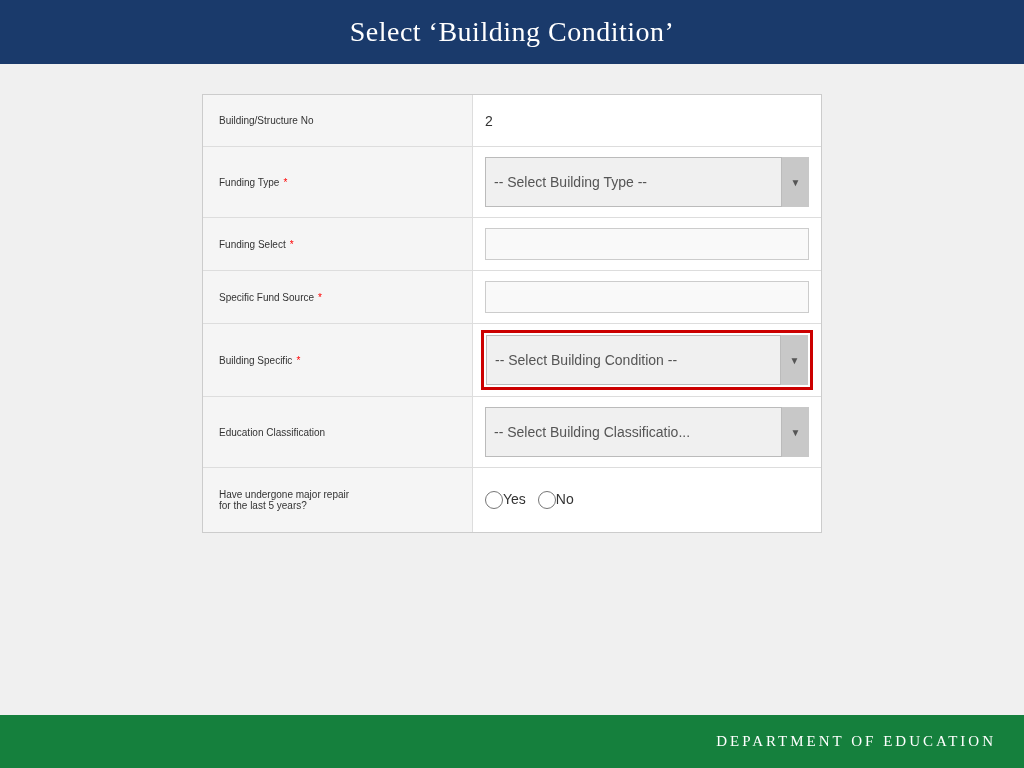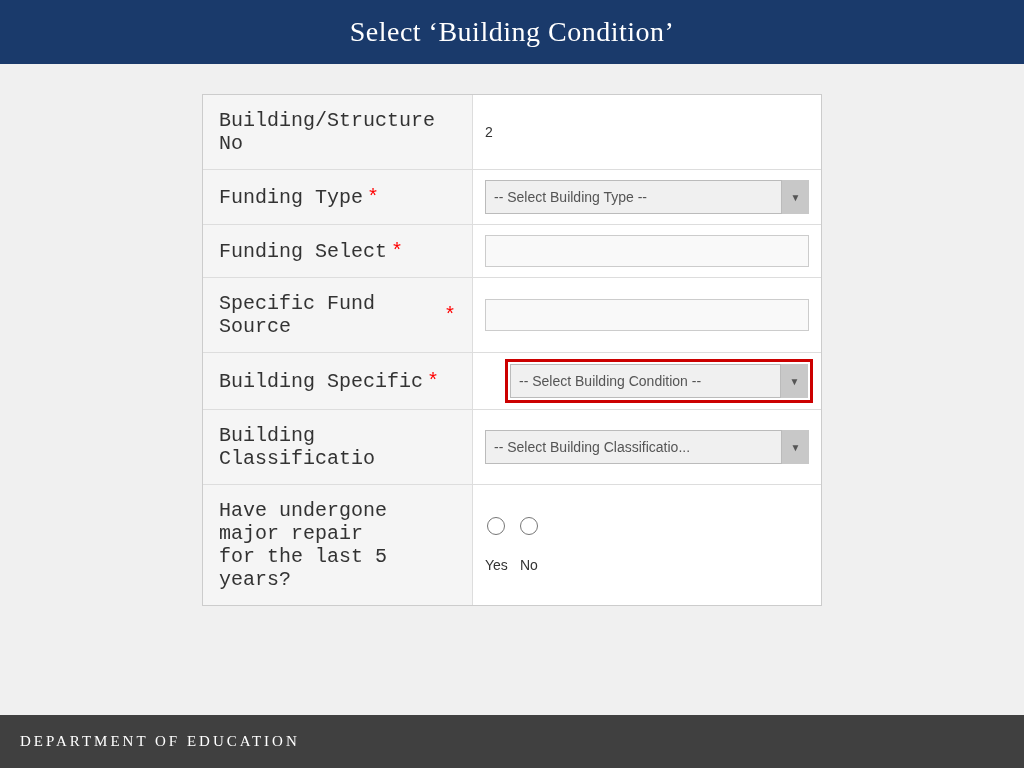--- a/index.html
+++ b/index.html
@@ -48,27 +48,27 @@
       min-height: 52px;
     }
 
     .form-row:last-child {
       border-bottom: none;
     }
 
     .form-label {
       width: 270px;
       padding: 14px 16px;
-      font-size: 20px;
+      font-size: 10px;
       color: #333;
       background: #f5f5f5;
       border-right: 1px solid #ddd;
       display: flex;
       align-items: center;
-      font-family: Liberation Mono, monospace;
+      font-family: Liberation Sans, sans-serif;
     }
 
     .form-label .required {
       color: red;
       margin-left: 4px;
     }
 
     .form-value {
       flex: 1;
       padding: 10px 12px;
@@ -93,21 +93,21 @@
       outline: none;
     }
 
     .form-select-wrapper {
       position: relative;
       width: 100%;
     }
 
     .form-select {
       width: 100%;
-      height: 34px;
+      height: 50px;
       border: 1px solid #bbb;
       background: #f0f0f0;
       padding: 4px 30px 4px 8px;
       font-size: 14px;
       appearance: none;
       -webkit-appearance: none;
       cursor: pointer;
       color: #555;
       font-family: Arial, sans-serif;
     }
@@ -133,59 +133,57 @@
     }
 
     .highlighted-row .form-value {
       padding: 6px 8px;
     }
 
     .highlighted-select-wrapper {
       border: 3px solid #cc0000;
       padding: 2px;
       width: 100%;
-      margin-left: 24px;
     }
 
     .radio-group {
       display: flex;
       align-items: center;
       gap: 12px;
     }
 
     .radio-option {
       display: flex;
-      align-items: center;
-      gap: 22px;
+      align-items: flex-start;
+      gap: 0;
       font-size: 14px;
       color: #333;
       font-family: Arial, sans-serif;
-      flex-direction: column;
     }
 
     .radio-option input[type="radio"] {
       width: 18px;
       height: 18px;
       cursor: pointer;
     }
 
     .repair-row {
       min-height: 64px;
     }
 
     .repair-label {
       align-items: center;
       padding-top: 14px;
     }
 
     .footer {
-      background: #404040;
+      background: #15803d;
       color: white;
-      text-align: left;
-      padding: 18px 20px;
+      text-align: right;
+      padding: 18px 28px;
       font-size: 15px;
       letter-spacing: 3px;
       font-variant: small-caps;
       text-transform: uppercase;
     }
   </style>
 </head>
 <body>
 
 <div class="header">
@@ -251,21 +249,21 @@
               <option value="">-- Select Building Condition --</option>
             </select>
             <div class="select-arrow"></div>
           </div>
         </div>
       </div>
     </div>
 
     <div class="form-row">
       <div class="form-label">
-        <span>Building Classificatio</span>
+        <span>Education Classification</span>
       </div>
       <div class="form-value">
         <div class="form-select-wrapper">
           <select class="form-select">
             <option value="">-- Select Building Classificatio...</option>
           </select>
           <div class="select-arrow"></div>
         </div>
       </div>
     </div>

